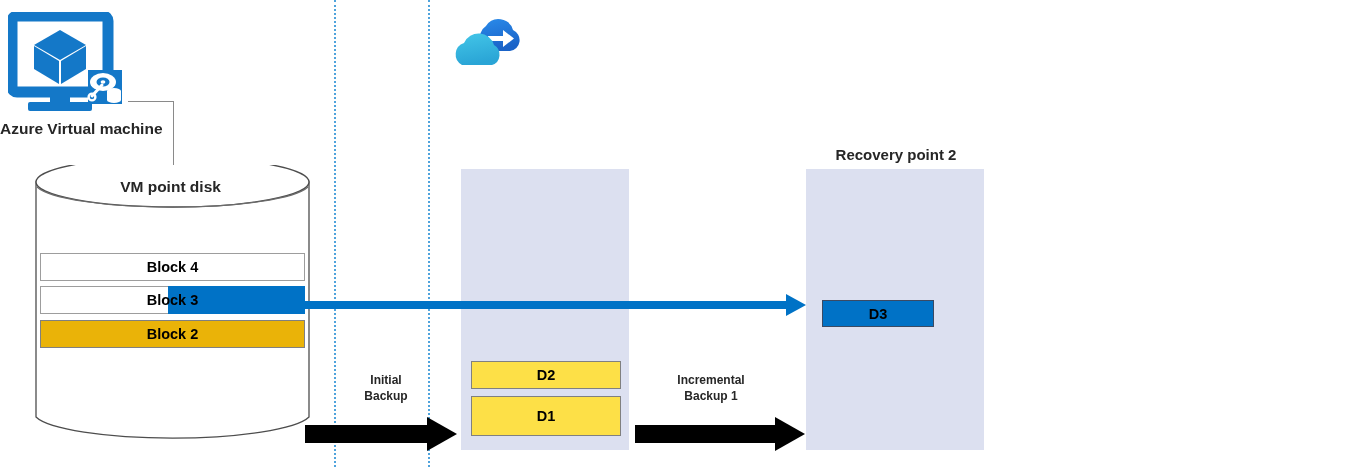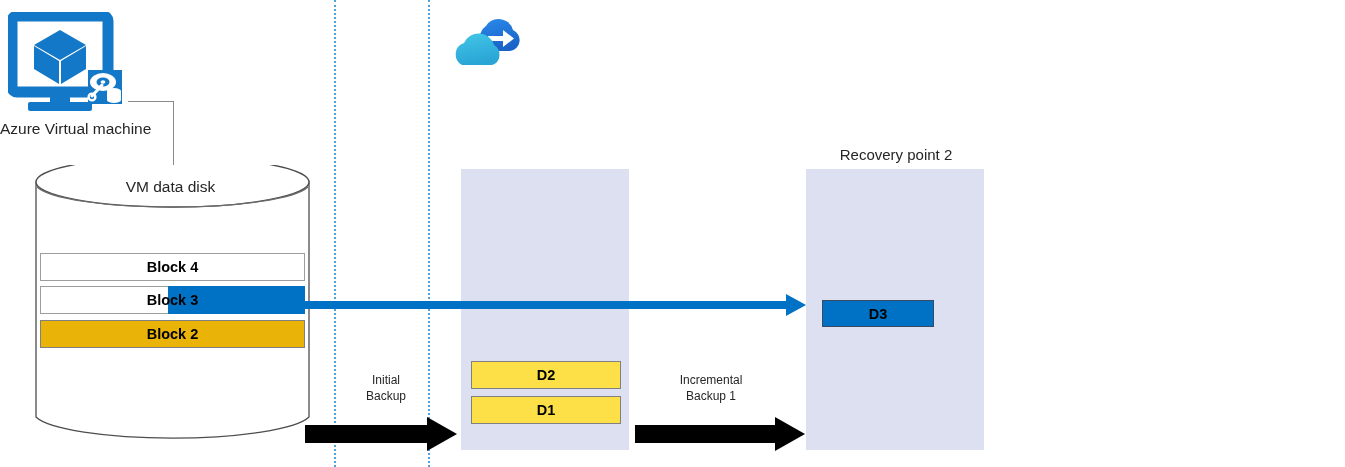--- a/index.html
+++ b/index.html
@@ -12,21 +12,21 @@
     font-family: "Liberation Sans", sans-serif;
     color: #1a1a1a;
   }
   #canvas {
     position: relative;
     width: 1345px;
     height: 467px;
     background: #ffffff;
     overflow: hidden;
   }
-  .abs { position: absolute; }
+  .abs { position: absolute; font-weight: bold; }
 
   
   .dotline {
     width: 0;
     border-left: 2px dotted #4FA3DC;
     top: 0;
     height: 467px;
   }
 
   
@@ -180,35 +180,35 @@
     <svg width="285" height="278" viewBox="0 0 285 278" xmlns="http://www.w3.org/2000/svg">
 
       <path d="M6 17 L6 252 A139 26 0 0 0 279 252 L279 17 Z" fill="#ffffff" stroke="#4d4d4d" stroke-width="1.3"></path>
 
       <ellipse cx="142.5" cy="17" rx="136.5" ry="25" fill="#ffffff" stroke="#4d4d4d" stroke-width="1.3"></ellipse>
 
       <path d="M7 22 A138 25 0 0 0 278 22" fill="none" stroke="#6b6b6b" stroke-width="1.1"></path>
     </svg>
   </div>
 
-  <div class="abs" id="disk-title">VM data disk</div>
+  <div class="abs" id="disk-title">VM point disk</div>
 
   <div class="abs block" style="top:253px;">Block 4</div>
 
   <div class="abs block" style="top:286px;"></div>
   <div class="abs" id="block3-overlay"></div>
   <div class="abs" id="block3-label">Block 3</div>
 
   <div class="abs block yellow" style="top:320px;">Block 2</div>
 
 
   <div class="abs rp-panel" style="left:461px; top:169px; width:168px; height:281px;"></div>
 
   <div class="abs dbox yellow" style="left:471px; top:361px; width:150px; height:28px;">D2</div>
-  <div class="abs dbox yellow" style="left:471px; top:396px; width:150px; height:28px;">D1</div>
+  <div class="abs dbox yellow" style="left:471px; top:396px; width:150px; height:40px;">D1</div>
 
   <div class="abs rp-title" style="left:806px; top:146px; width:180px;">Recovery point 2</div>
   <div class="abs rp-panel" style="left:806px; top:169px; width:178px; height:281px;"></div>
 
   <div class="abs dbox blue" style="left:822px; top:300px; width:112px; height:27px;">D3</div>
 
   <div class="abs" id="blue-shaft" style="left:303px; top:301px; width:484px;"></div>
   <div class="abs" id="blue-head" style="left:786px; top:294px;"></div>
 
   <div class="abs arrow-label" style="left:338px; top:373px; width:96px;">

